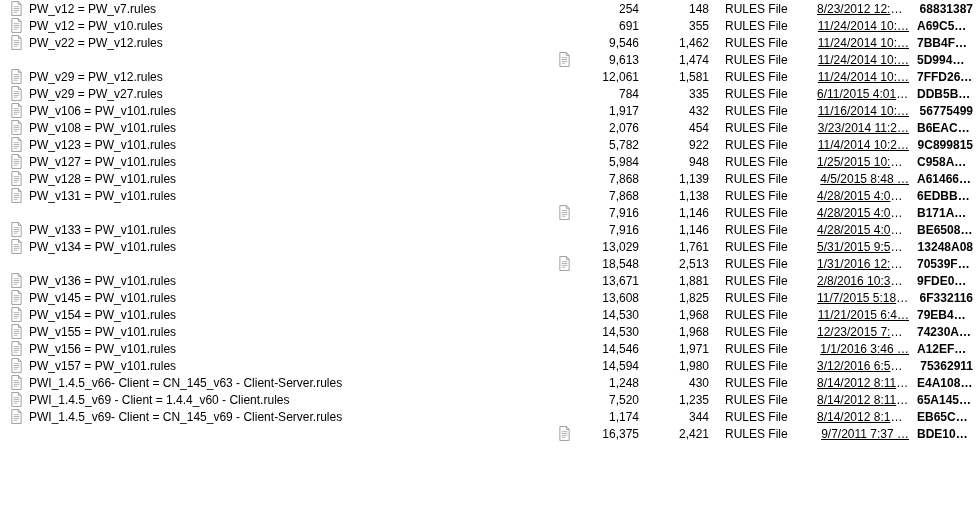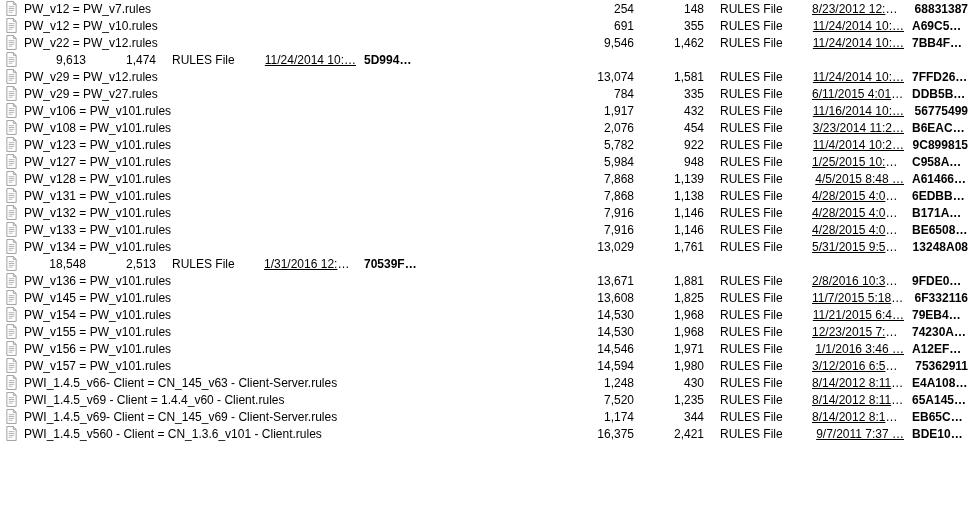--- a/index.html
+++ b/index.html
@@ -14,20 +14,21 @@
     color: #000;
   }
   .file-list {
     width: 100%;
   }
   .row {
     display: flex;
     align-items: center;
     height: 17px;
     white-space: nowrap;
+    justify-content: flex-end;
   }
   .cell {
     overflow: hidden;
     text-overflow: ellipsis;
     padding: 0 4px;
     box-sizing: border-box;
   }
   .icon-cell {
     width: 20px;
     min-width: 20px;
@@ -155,21 +156,21 @@
 <svg class="file-icon" viewBox="0 0 14 16">
   <path d="M2 0.5 h7 l3 3 v12 h-10 z" fill="#ffffff" stroke="#9a9a9a" stroke-width="1"></path>
   <path d="M9 0.5 v3 h3" fill="none" stroke="#9a9a9a" stroke-width="1"></path>
   <line x1="4" y1="6" x2="10" y2="6" stroke="#b0b0b0" stroke-width="1"></line>
   <line x1="4" y1="8" x2="10" y2="8" stroke="#b0b0b0" stroke-width="1"></line>
   <line x1="4" y1="10" x2="10" y2="10" stroke="#b0b0b0" stroke-width="1"></line>
   <line x1="4" y1="12" x2="8" y2="12" stroke="#b0b0b0" stroke-width="1"></line>
 </svg>
       </div>
       <div class="cell name-cell">PW_v29 = PW_v12.rules</div>
-      <div class="cell num-cell1">13,074</div>
+      <div class="cell num-cell1">12,061</div>
       <div class="cell num-cell2">1,581</div>
       <div class="cell type-cell">RULES File</div>
       <div class="cell date-cell">11/24/2014 10:…</div>
       <div class="cell hash-cell">7FFD26F7</div>
     </div>
     <div class="row">
       <div class="cell icon-cell">
 <svg class="file-icon" viewBox="0 0 14 16">
   <path d="M2 0.5 h7 l3 3 v12 h-10 z" fill="#ffffff" stroke="#9a9a9a" stroke-width="1"></path>
   <path d="M9 0.5 v3 h3" fill="none" stroke="#9a9a9a" stroke-width="1"></path>
@@ -298,21 +299,20 @@
       <div class="cell icon-cell">
 <svg class="file-icon" viewBox="0 0 14 16">
   <path d="M2 0.5 h7 l3 3 v12 h-10 z" fill="#ffffff" stroke="#9a9a9a" stroke-width="1"></path>
   <path d="M9 0.5 v3 h3" fill="none" stroke="#9a9a9a" stroke-width="1"></path>
   <line x1="4" y1="6" x2="10" y2="6" stroke="#b0b0b0" stroke-width="1"></line>
   <line x1="4" y1="8" x2="10" y2="8" stroke="#b0b0b0" stroke-width="1"></line>
   <line x1="4" y1="10" x2="10" y2="10" stroke="#b0b0b0" stroke-width="1"></line>
   <line x1="4" y1="12" x2="8" y2="12" stroke="#b0b0b0" stroke-width="1"></line>
 </svg>
       </div>
-      <div class="cell name-cell">PW_v132 = PW_v101.rules</div>
       <div class="cell num-cell1">7,916</div>
       <div class="cell num-cell2">1,146</div>
       <div class="cell type-cell">RULES File</div>
       <div class="cell date-cell">4/28/2015 4:00 …</div>
       <div class="cell hash-cell">B171AD62</div>
     </div>
     <div class="row">
       <div class="cell icon-cell">
 <svg class="file-icon" viewBox="0 0 14 16">
   <path d="M2 0.5 h7 l3 3 v12 h-10 z" fill="#ffffff" stroke="#9a9a9a" stroke-width="1"></path>
@@ -531,20 +531,19 @@
       <div class="cell icon-cell">
 <svg class="file-icon" viewBox="0 0 14 16">
   <path d="M2 0.5 h7 l3 3 v12 h-10 z" fill="#ffffff" stroke="#9a9a9a" stroke-width="1"></path>
   <path d="M9 0.5 v3 h3" fill="none" stroke="#9a9a9a" stroke-width="1"></path>
   <line x1="4" y1="6" x2="10" y2="6" stroke="#b0b0b0" stroke-width="1"></line>
   <line x1="4" y1="8" x2="10" y2="8" stroke="#b0b0b0" stroke-width="1"></line>
   <line x1="4" y1="10" x2="10" y2="10" stroke="#b0b0b0" stroke-width="1"></line>
   <line x1="4" y1="12" x2="8" y2="12" stroke="#b0b0b0" stroke-width="1"></line>
 </svg>
       </div>
-      <div class="cell name-cell">PWI_1.4.5_v560 - Client = CN_1.3.6_v101 - Client.rules</div>
       <div class="cell num-cell1">16,375</div>
       <div class="cell num-cell2">2,421</div>
       <div class="cell type-cell">RULES File</div>
       <div class="cell date-cell">9/7/2011 7:37 …</div>
       <div class="cell hash-cell">BDE103F9</div>
     </div>
   </div>
 
 </body></html>

